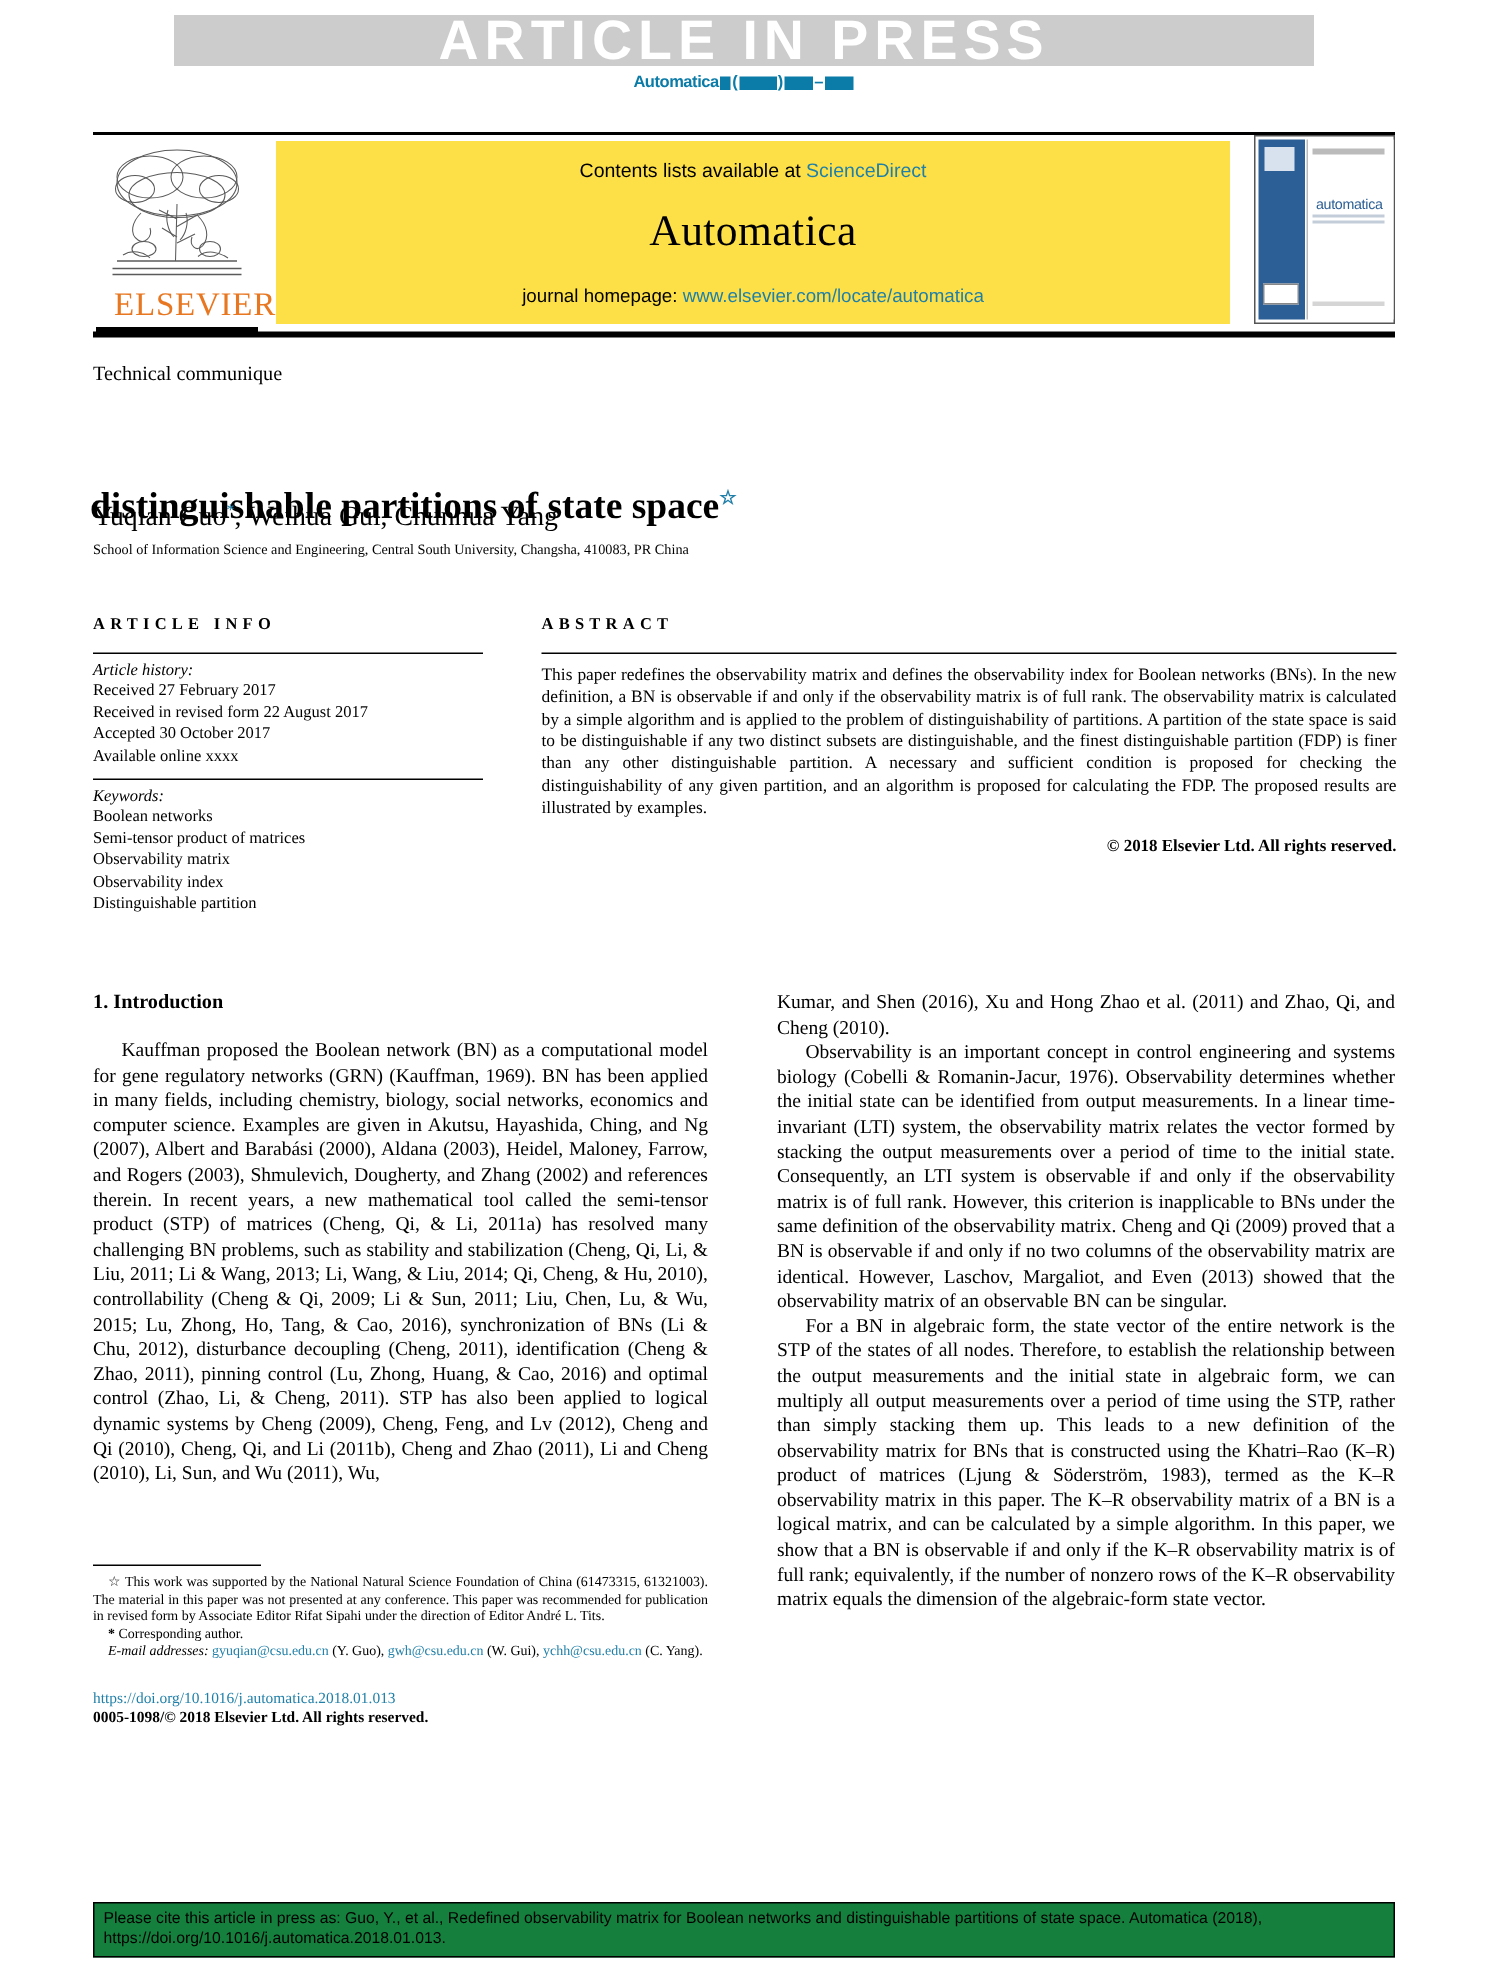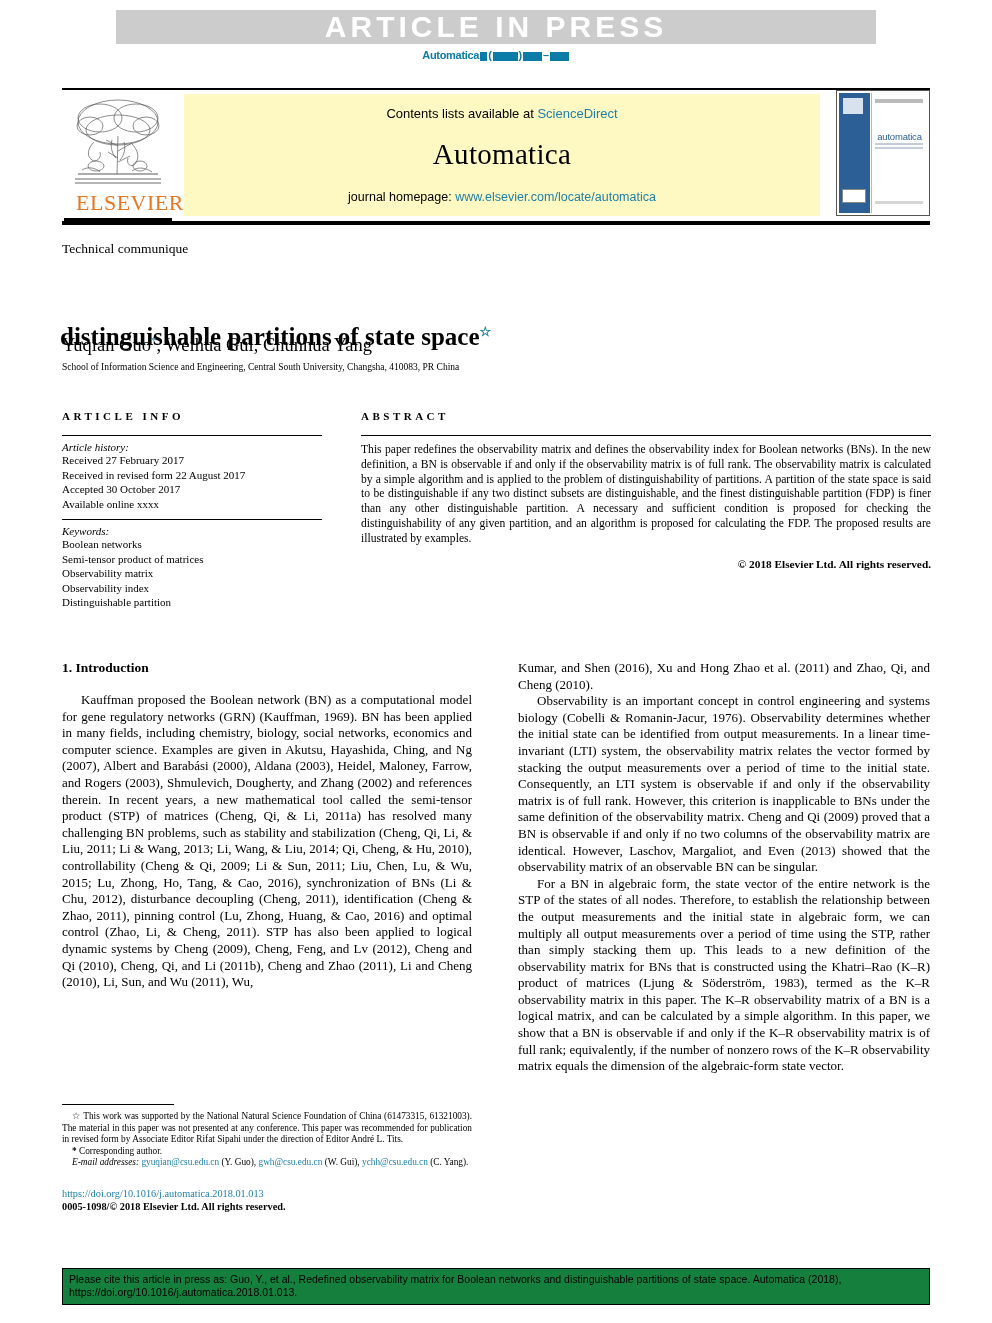--- a/index.html
+++ b/index.html
@@ -20,21 +20,21 @@
   .press-banner {
     position: absolute;
     left: 116px;
     top: 10px;
     width: 760px;
     height: 34px;
     background: #cccccc;
     color: #ffffff;
     font-family: "Liberation Sans", sans-serif;
     font-weight: bold;
-    font-size: 30px;
+    font-size: 37px;
     letter-spacing: 4px;
     text-align: center;
     line-height: 34px;
   }
 
   
   .running-line {
     position: absolute;
     left: 0;
     top: 49px;
@@ -100,21 +100,21 @@
     height: 5px;
     background: #000;
   }
 
   .grey-panel {
     position: absolute;
     left: 122px;
     top: 4px;
     width: 636px;
     height: 122px;
-    background: #fef9c3;
+    background: #fde047;
     text-align: center;
   }
   .contents-line {
     margin-top: 12px;
     font-size: 13px;
     font-family: "Liberation Sans", sans-serif;
   }
   .contents-line .sd {
     color: #1f7fa8;
   }
@@ -338,21 +338,21 @@
     font-family: "Liberation Serif", serif;
     margin: 0 0 0 0;
   }
   .body-p.indent { text-indent: 19px; }
   .ref { color: #000000; }
 
   
   .footnotes {
     position: absolute;
     left: 62px;
-    top: 1104px;
+    top: 1043px;
     width: 410px;
   }
   .fn-rule {
     width: 112px;
     border-top: 1px solid #000;
     margin-bottom: 6px;
   }
   .fn-text {
     font-size: 9.3px;
     line-height: 11.6px;

